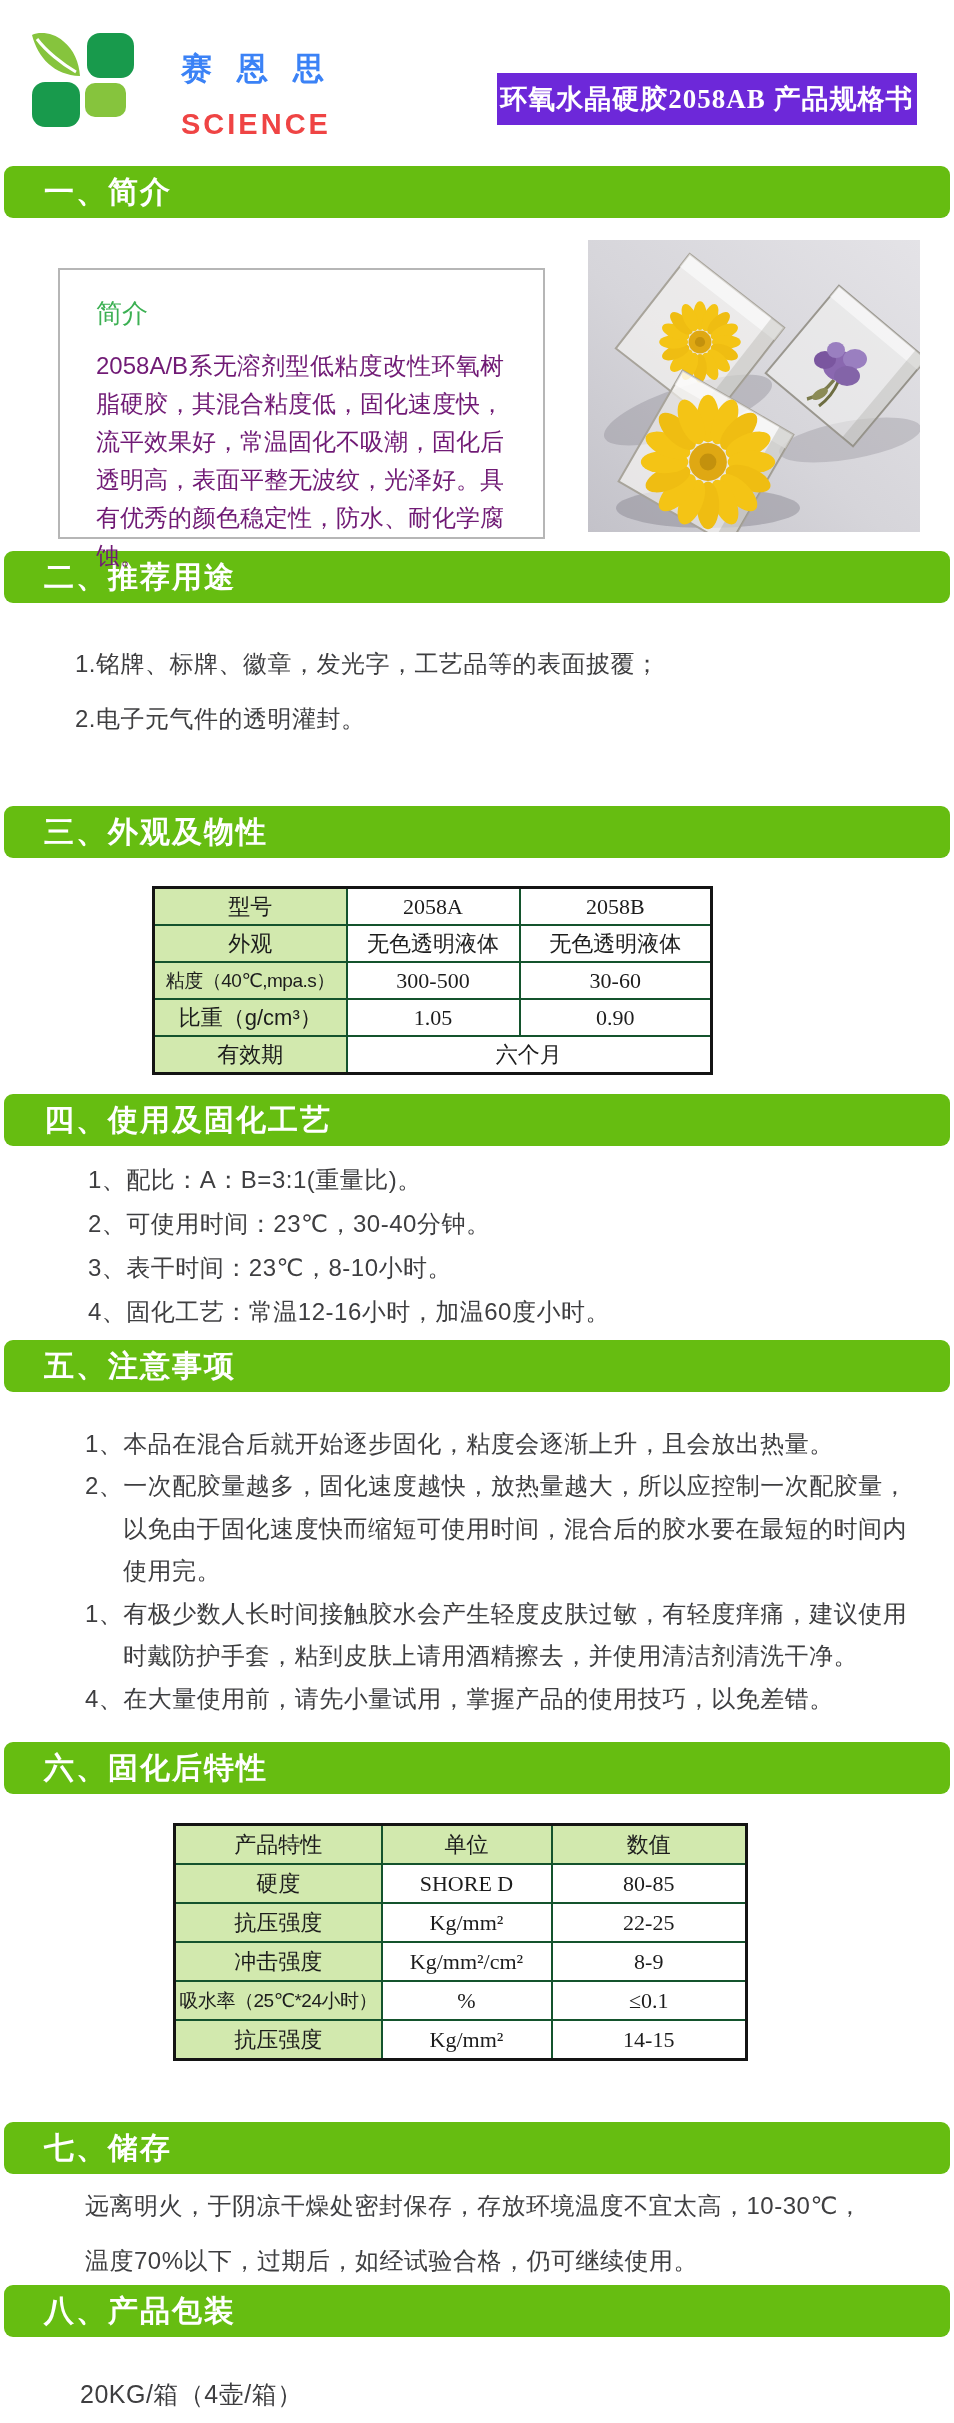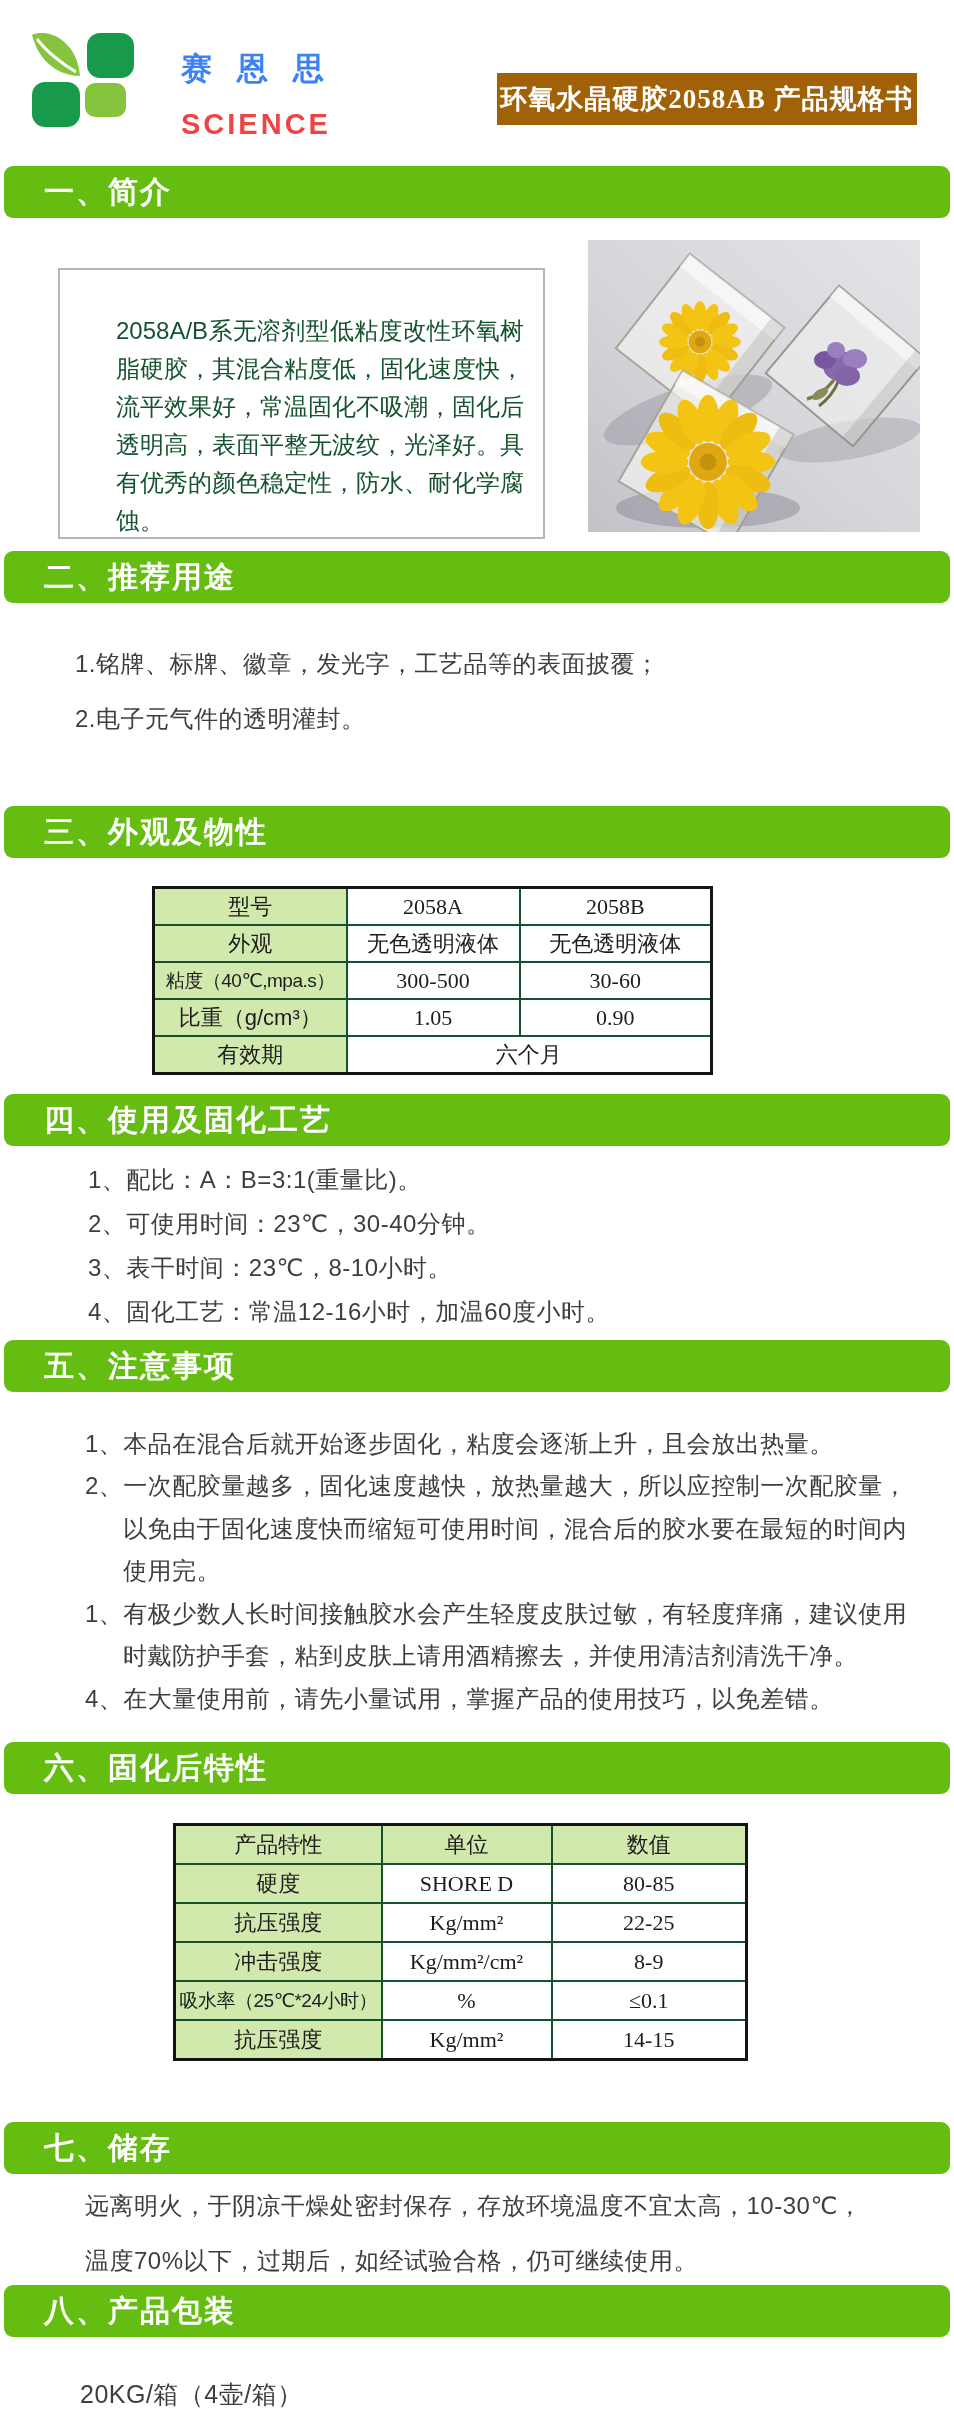--- a/index.html
+++ b/index.html
@@ -6,35 +6,35 @@
   body{width:954px;height:2423px;position:relative;
        font-family:"Liberation Sans","DejaVu Sans",sans-serif;}
   .page{position:absolute;left:0;top:0;width:954px;height:2423px;background:#fff;overflow:hidden;}
 
   
   .logo{position:absolute;left:30px;top:30px;display:flex;align-items:flex-start;}
   .logo-text{margin-left:16px;margin-top:18px;}
   .logo-cn{font-size:31px;letter-spacing:25px;color:#3b82f6;
            font-family:"Liberation Serif","DejaVu Serif",serif;font-weight:bold;white-space:nowrap;}
   .logo-en{font-size:29px;font-weight:bold;letter-spacing:3px;color:#ef4444;margin-top:18px;}
-  .title-bar{position:absolute;left:497px;top:73px;width:420px;height:52px;background:#a16207;
+  .title-bar{position:absolute;left:497px;top:73px;width:420px;height:52px;background:#6d28d9;
              color:#fff;font-family:"Liberation Serif","DejaVu Serif",serif;font-weight:600;
              font-size:27px;line-height:52px;text-align:center;letter-spacing:1px;white-space:nowrap;}
 
   
   .banner{position:absolute;left:4px;right:4px;height:52px;background:#66bd11;border-radius:9px;
           color:#ffffff;font-weight:bold;font-size:30px;line-height:52px;padding-left:40px;
           box-sizing:border-box;letter-spacing:2px;}
 
   
   .intro-box{position:absolute;left:58px;top:268px;width:487px;height:271px;background:#fff;
              border:2px solid #b6b6b6;box-sizing:border-box;padding:26px 28px 0 36px;}
   .intro-title{color:#3cb053;font-size:26px;}
-  .intro-body{margin-top:16px;width:408px;font-size:24px;line-height:38px;color:#14532d;
-              text-align:justify;margin-left:20px;}
+  .intro-body{margin-top:16px;width:408px;font-size:24px;line-height:38px;color:#701a75;
+              text-align:justify;}
 
   
   .photo{position:absolute;left:588px;top:240px;width:332px;height:292px;}
 
   
   .line{position:absolute;font-size:24px;color:#3e3e40;white-space:nowrap;letter-spacing:0.5px;text-align:right;}
   .line-lg{font-size:25px;}
 
   
   .tbl{border-collapse:collapse;border:3px solid #141414;font-size:22px;color:#1c1c1c;
@@ -75,20 +75,21 @@
   <div class="banner" style="top:166px">一、简介</div>
   <div class="banner" style="top:806px">三、外观及物性</div>
   <div class="banner" style="top:551px">二、推荐用途</div>
   <div class="banner" style="top:1094px">四、使用及固化工艺</div>
   <div class="banner" style="top:1340px">五、注意事项</div>
   <div class="banner" style="top:1742px">六、固化后特性</div>
   <div class="banner" style="top:2122px">七、储存</div>
   <div class="banner" style="top:2285px">八、产品包装</div>
 
   <div class="intro-box">
+    <div class="intro-title">简介</div>
     <div class="intro-body">2058A/B系无溶剂型低粘度改性环氧树脂硬胶，其混合粘度低，固化速度快，流平效果好，常温固化不吸潮，固化后透明高，表面平整无波纹，光泽好。具有优秀的颜色稳定性，防水、耐化学腐蚀。</div>
   </div>
 
   <svg class="photo" viewBox="0 0 332 292">
     <defs>
       <linearGradient id="bgGrad" x1="1" y1="0" x2="0" y2="1">
         <stop offset="0" stop-color="#e4e3e7"></stop>
         <stop offset="0.55" stop-color="#d6d5da"></stop>
         <stop offset="1" stop-color="#c3c2c9"></stop>
       </linearGradient>

